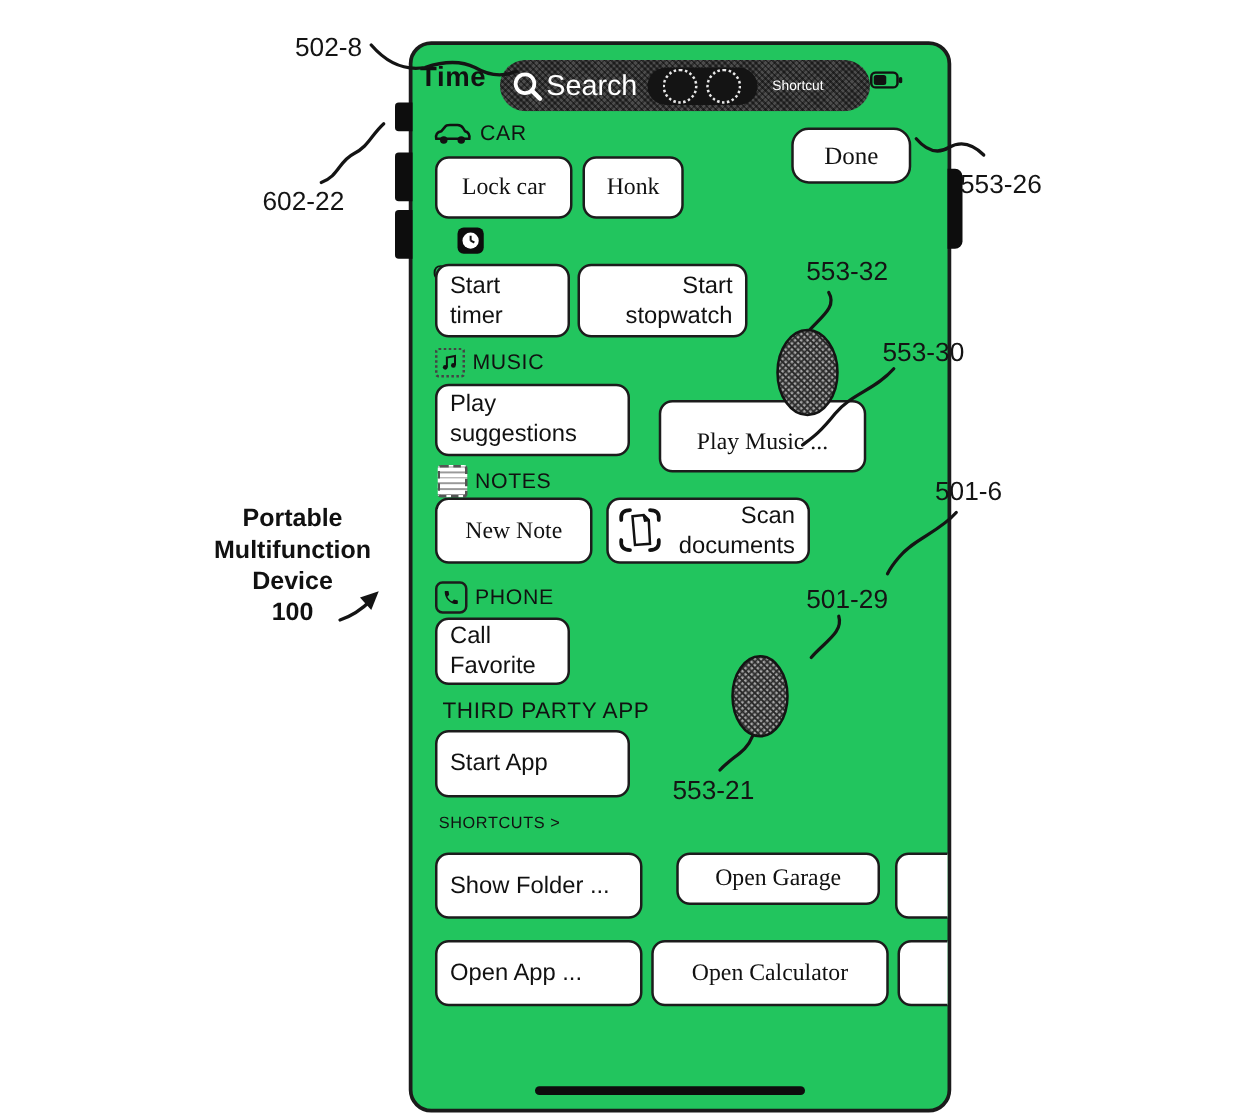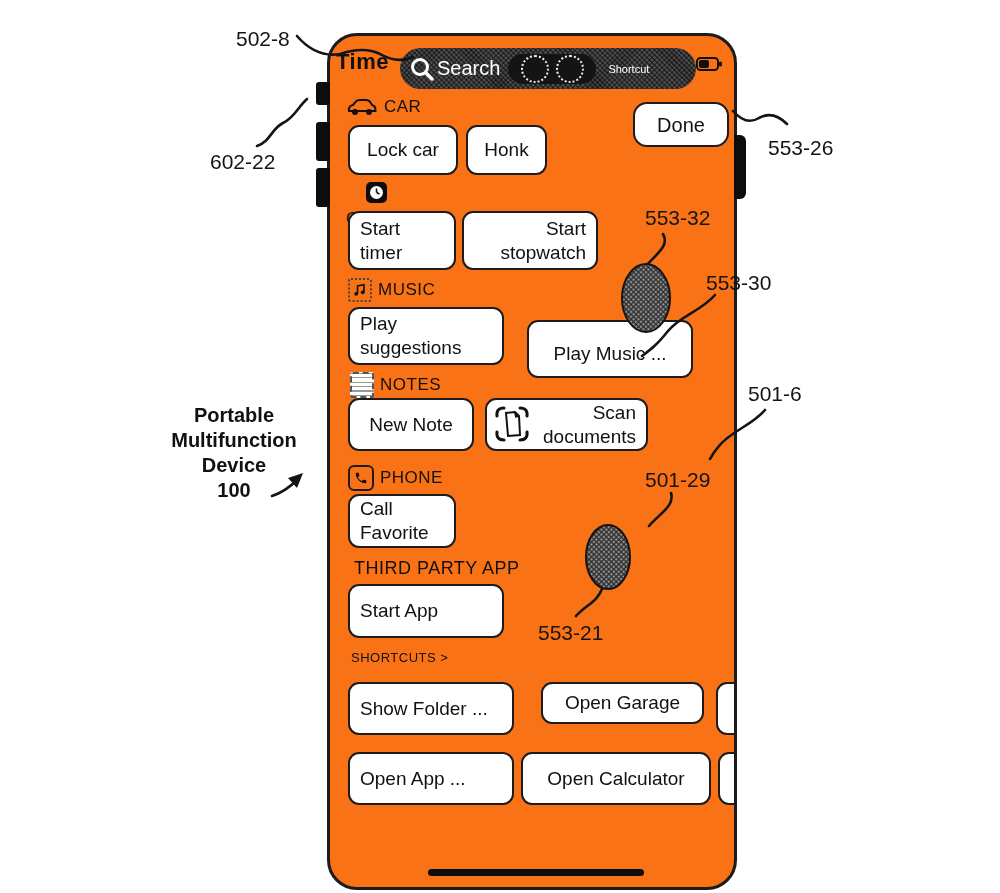--- a/index.html
+++ b/index.html
@@ -2,50 +2,50 @@
 <html><head>
 <meta charset="utf-8">
 <style>
   html,body{margin:0;padding:0;}
   body{width:1000px;height:893px;position:relative;background:#fff;
        font-family:"Liberation Sans", sans-serif;color:#111;}
   .abs{position:absolute;}
 
   
   #phone{position:absolute;left:327px;top:33px;width:404px;height:851px;
-         border:3px solid #1b1b1b;border-radius:30px;background:#f97316;}
+         border:3px solid #1b1b1b;border-radius:18px;background:#22c55e;padding-left:24px;}
   #phone-content{position:absolute;inset:0;border-radius:27px;overflow:hidden;}
 
   
   .side-btn{position:absolute;background:#0d0d0d;}
   .side-btn.l{left:-14px;width:14px;border-radius:3px 0 0 3px;}
   .side-btn.r{right:-12px;width:12px;border-radius:0 6px 6px 0;}
 
   
   #time{position:absolute;left:6px;top:13px;font-size:22px;font-weight:bold;letter-spacing:.5px;}
   #battery{position:absolute;left:366px;top:21px;width:26px;height:14px;}
 
   
   #search-bar{position:absolute;left:70px;top:12px;width:296px;height:41px;
       border-radius:21px;background-color:#4c4c4c;
       background-image:repeating-linear-gradient(45deg,rgba(0,0,0,.45) 0 1.5px,transparent 1.5px 3.5px),
                        repeating-linear-gradient(-45deg,rgba(0,0,0,.35) 0 1.5px,transparent 1.5px 3.5px);
       display:flex;align-items:center;color:#fff;}
   #search-bar .mag{margin-left:9px;}
-  #search-label{font-size:20px;margin-left:2px;}
+  #search-label{font-size:23px;margin-left:2px;}
   #shortcut-circles{margin-left:8px;width:88px;height:30px;border-radius:15px;background:#141414;
       display:flex;align-items:center;justify-content:center;gap:7px;}
   .dot-circle{width:24px;height:24px;border-radius:50%;border:2px dotted #e8e8e8;}
   #shortcut-label{font-size:11px;margin-left:12px;}
 
   
   .btn{position:absolute;background:#fff;border:2.5px solid #1c1c1c;border-radius:11px;
        font-size:19px;line-height:24px;white-space:pre-line;display:flex;align-items:center;
        padding:4px 10px;box-sizing:border-box;}
-  .btn.center{justify-content:center;text-align:right;}
+  .btn.center{justify-content:center;text-align:right;font-family:Liberation Serif, serif;}
   .btn.left{justify-content:flex-start;text-align:left;}
   .btn.right{justify-content:flex-end;text-align:right;}
 
   
   .sec{position:absolute;display:flex;align-items:center;gap:6px;font-size:17px;letter-spacing:.5px;}
 
   .clock-badge{width:21px;height:21px;background:#0c0c0c;border-radius:5px;
       display:flex;align-items:center;justify-content:center;}
   .music-badge{width:20px;height:20px;border:2px dotted #444;border-radius:3px;
       display:flex;align-items:center;justify-content:center;}

